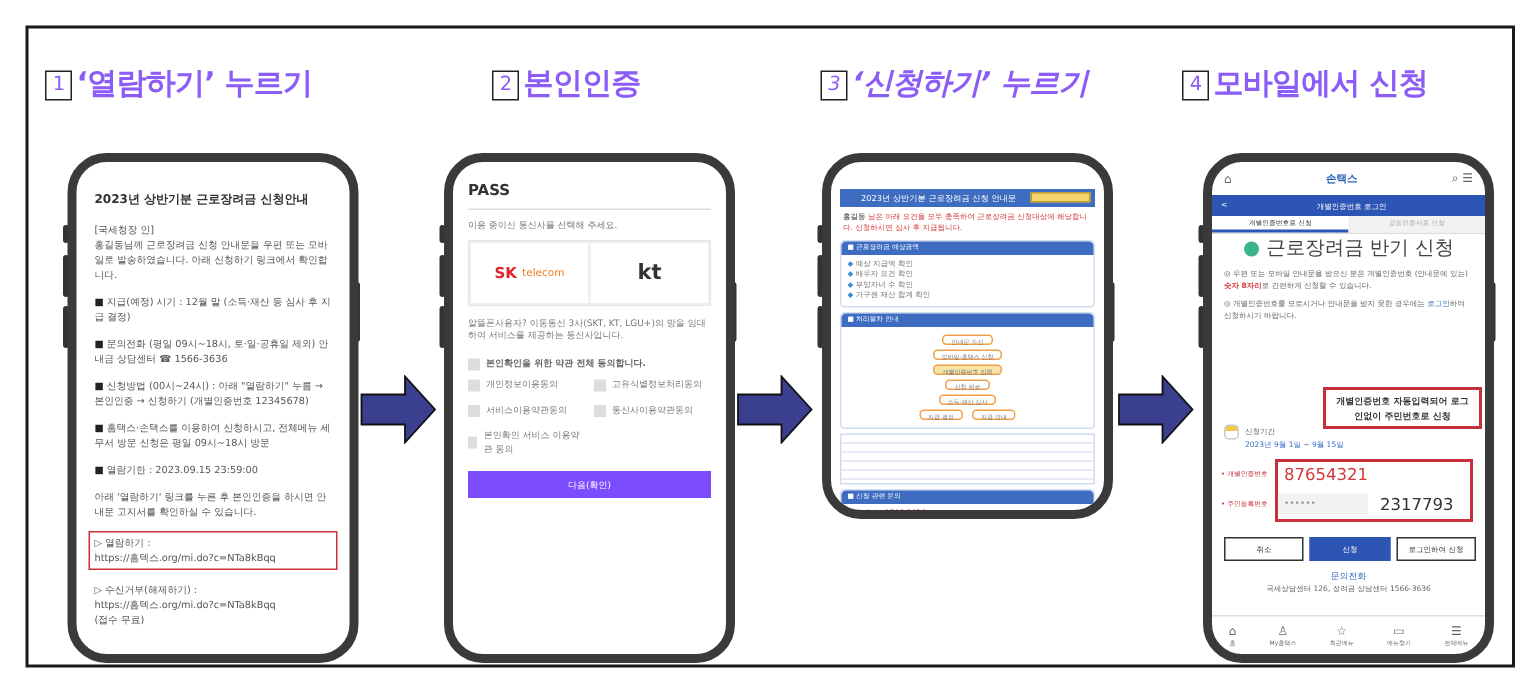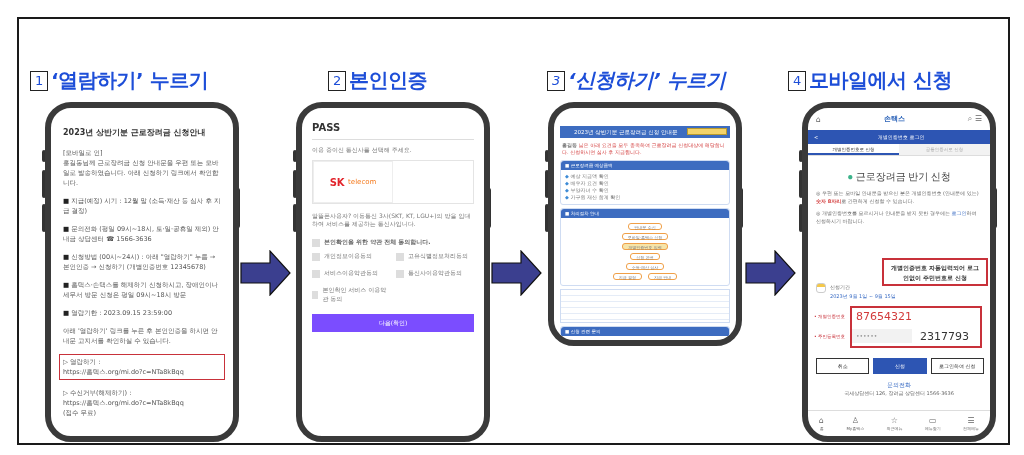--- a/index.html
+++ b/index.html
@@ -1,21 +1,21 @@
 <!DOCTYPE html>
 <html><head>
 <meta charset="utf-8">
 <style>
   * { box-sizing: border-box; margin: 0; padding: 0; }
   html, body { width: 1024px; height: 455px; background: #ffffff; overflow: hidden; }
   body { font-family: "DejaVu Sans", sans-serif; position: relative; color: #222; }
 
   .frame { position: absolute; left: 17px; top: 17px; width: 993px; height: 428px; border: 2px solid #1a1a1a; }
 
-  .step-title { position: absolute; top: 42px; font-size: 20px; font-weight: bold; color: #1d4ed8; white-space: nowrap; letter-spacing: -0.5px; margin-top: 25px; }
+  .step-title { position: absolute; top: 42px; font-size: 20px; font-weight: bold; color: #8b5cf6; white-space: nowrap; letter-spacing: -0.5px; }
   .step-num { display: inline-block; width: 18px; height: 20px; border: 1px solid #222; font-size: 13px; font-weight: normal; text-align: center; line-height: 18px; margin-right: 3px; vertical-align: 2px; }
 
   .phone { position: absolute; border: 6px solid #3a3a3a; border-radius: 26px; background: #fff; overflow: hidden; }
   .phone-side { position: absolute; width: 4px; background: #333; border-radius: 2px; }
 
   .arrow { position: absolute; }
 
   
   .p1 { left: 45px; top: 102px; width: 194px; height: 340px; padding: 20px 12px; font-size: 6.5px; line-height: 10px; color: #555; }
   .p1 .title { font-size: 8px; font-weight: bold; color: #333; margin-bottom: 10px; }
@@ -60,21 +60,21 @@
   
   .p4 { left: 802px; top: 102px; width: 194px; height: 340px; font-size: 5px; color: #666; }
   .p4 .top { height: 22px; display: flex; align-items: center; justify-content: space-between; padding: 0 8px; }
   .p4 .logo { color: #2a62b8; font-weight: bold; font-size: 7px; }
   .p4 .nav { height: 14px; background: #2d55b3; color: #fff; display: flex; align-items: center; padding: 0 6px; font-size: 5px; }
   .p4 .nav .ttl { flex: 1; text-align: center; }
   .p4 .tabs { display: flex; height: 12px; border-bottom: 1px solid #ddd; }
   .p4 .tab { flex: 1; text-align: center; line-height: 11px; font-size: 4.5px; }
   .p4 .tab.on { border-bottom: 2px solid #2d55b3; color: #333; }
   .p4 .tab.off { background: #f2f2f2; color: #aaa; }
-  .p4 .sect { text-align: center; font-size: 10px; margin: 14px 0 5px; color: #444; font-family: Liberation Serif, serif; }
+  .p4 .sect { text-align: center; font-size: 13px; margin: 0 0 5px; color: #444; }
   .p4 .sect .g { color: #3cb38a; }
   .p4 .info { padding: 0 8px; line-height: 8px; margin-bottom: 4px; }
   .p4 .info .red { color: #d23a3a; font-weight: bold; }
   .p4 .info .blue { color: #3a6cc4; }
   .p4 .callout { position: absolute; left: 74px; top: 150px; width: 106px; height: 28px; border: 2px solid #c8313a; background: #fff; font-size: 6px; font-weight: bold; color: #333; padding: 3px 4px; line-height: 10px; text-align: center; }
   .p4 .period { position: absolute; left: 8px; top: 175px; font-size: 5px; color: #666; }
   .p4 .period .dt { color: #3a6cc4; }
   .p4 .cal { display: inline-block; width: 10px; height: 10px; border: 1px solid #ccc; border-radius: 3px; margin-right: 4px; vertical-align: middle; background: linear-gradient(#f4c84a 0 3px, #fff 3px); }
   .p4 .inputs { position: absolute; left: 6px; top: 198px; width: 172px; }
   .p4 .in-row { display: flex; align-items: center; height: 20px; }
@@ -126,46 +126,49 @@
 <div class="phone-side" style="left:545px; top:204px; height:28px;"></div>
 <div class="phone-side" style="left:739px; top:188px; height:40px;"></div>
 
 <div class="phone-side" style="left:799px; top:150px; height:12px;"></div>
 <div class="phone-side" style="left:799px; top:170px; height:28px;"></div>
 <div class="phone-side" style="left:799px; top:204px; height:28px;"></div>
 <div class="phone-side" style="left:993px; top:188px; height:40px;"></div>
 
 <div class="phone p1">
   <div class="title">2023년 상반기분 근로장려금 신청안내</div>
-  <div>[모바일로 인]</div>
+  <div>[국세청장 인]</div>
   <div class="para">홍길동님께 근로장려금 신청 안내문을 우편 또는 모바일로 발송하였습니다. 아래 신청하기 링크에서 확인합니다.</div>
   <div class="para bullet">지급(예정) 시기 : 12월 말 (소득·재산 등 심사 후 지급 결정)</div>
   <div class="para bullet">문의전화 (평일 09시~18시, 토·일·공휴일 제외) 안내금 상담센터 ☎ 1566-3636</div>
   <div class="para bullet">신청방법 (00시~24시) : 아래 "열람하기" 누름 → 본인인증 → 신청하기 (개별인증번호 12345678)</div>
-  <div class="para bullet">홈택스·손택스를 해제하기 신청하시고, 장애인이나 세무서 방문 신청은 평일 09시~18시 방문</div>
+  <div class="para bullet">홈택스·손택스를 이용하여 신청하시고, 전체메뉴 세무서 방문 신청은 평일 09시~18시 방문</div>
   <div class="para bullet">열람기한 : 2023.09.15 23:59:00</div>
   <div class="para">아래 '열람하기' 링크를 누른 후 본인인증을 하시면 안내문 고지서를 확인하실 수 있습니다.</div>
   <div class="hl">
     <div>▷ 열람하기 :</div>
     <div>https://홈텍스.org/mi.do?c=NTa8kBqq</div>
   </div>
   <div>▷ 수신거부(해제하기) :</div>
   <div>https://홈텍스.org/mi.do?c=NTa8kBqq</div>
   <div>(접수 무료)</div>
 </div>
 
 <svg class="arrow" style="left:240px; top:250px;" width="52" height="46" viewBox="0 0 52 46">
   <polygon points="1,13 30,13 30,1 50,23 30,45 30,33 1,33" fill="#3b3f8f" stroke="#111" stroke-width="1.2"></polygon>
 </svg>
 
 <div class="phone p2">
   <div class="pass">PASS</div>
   <div>이용 중이신 통신사를 선택해 주세요.</div>
   <div class="carriers">
     <div class="carrier sk"><span>SK</span>&nbsp;<small>telecom</small></div>
+    <div class="carrier kt">
+        <span>kt</span>
+      </div>
   </div>
   <div class="agree">알뜰폰사용자? 이동통신 3사(SKT, KT, LGU+)의 망을 임대하여 서비스를 제공하는 통신사입니다.</div>
   <div class="chk-row" style="margin-top:10px; font-weight:bold; color:#666;">
     <span class="chk"></span>
       <span>본인확인을 위한 약관 전체 동의합니다.</span>
   </div>
   <div class="chk-grid">
     <div class="chk-row">
         <span class="chk"></span>
         <span>개인정보이용동의</span>

